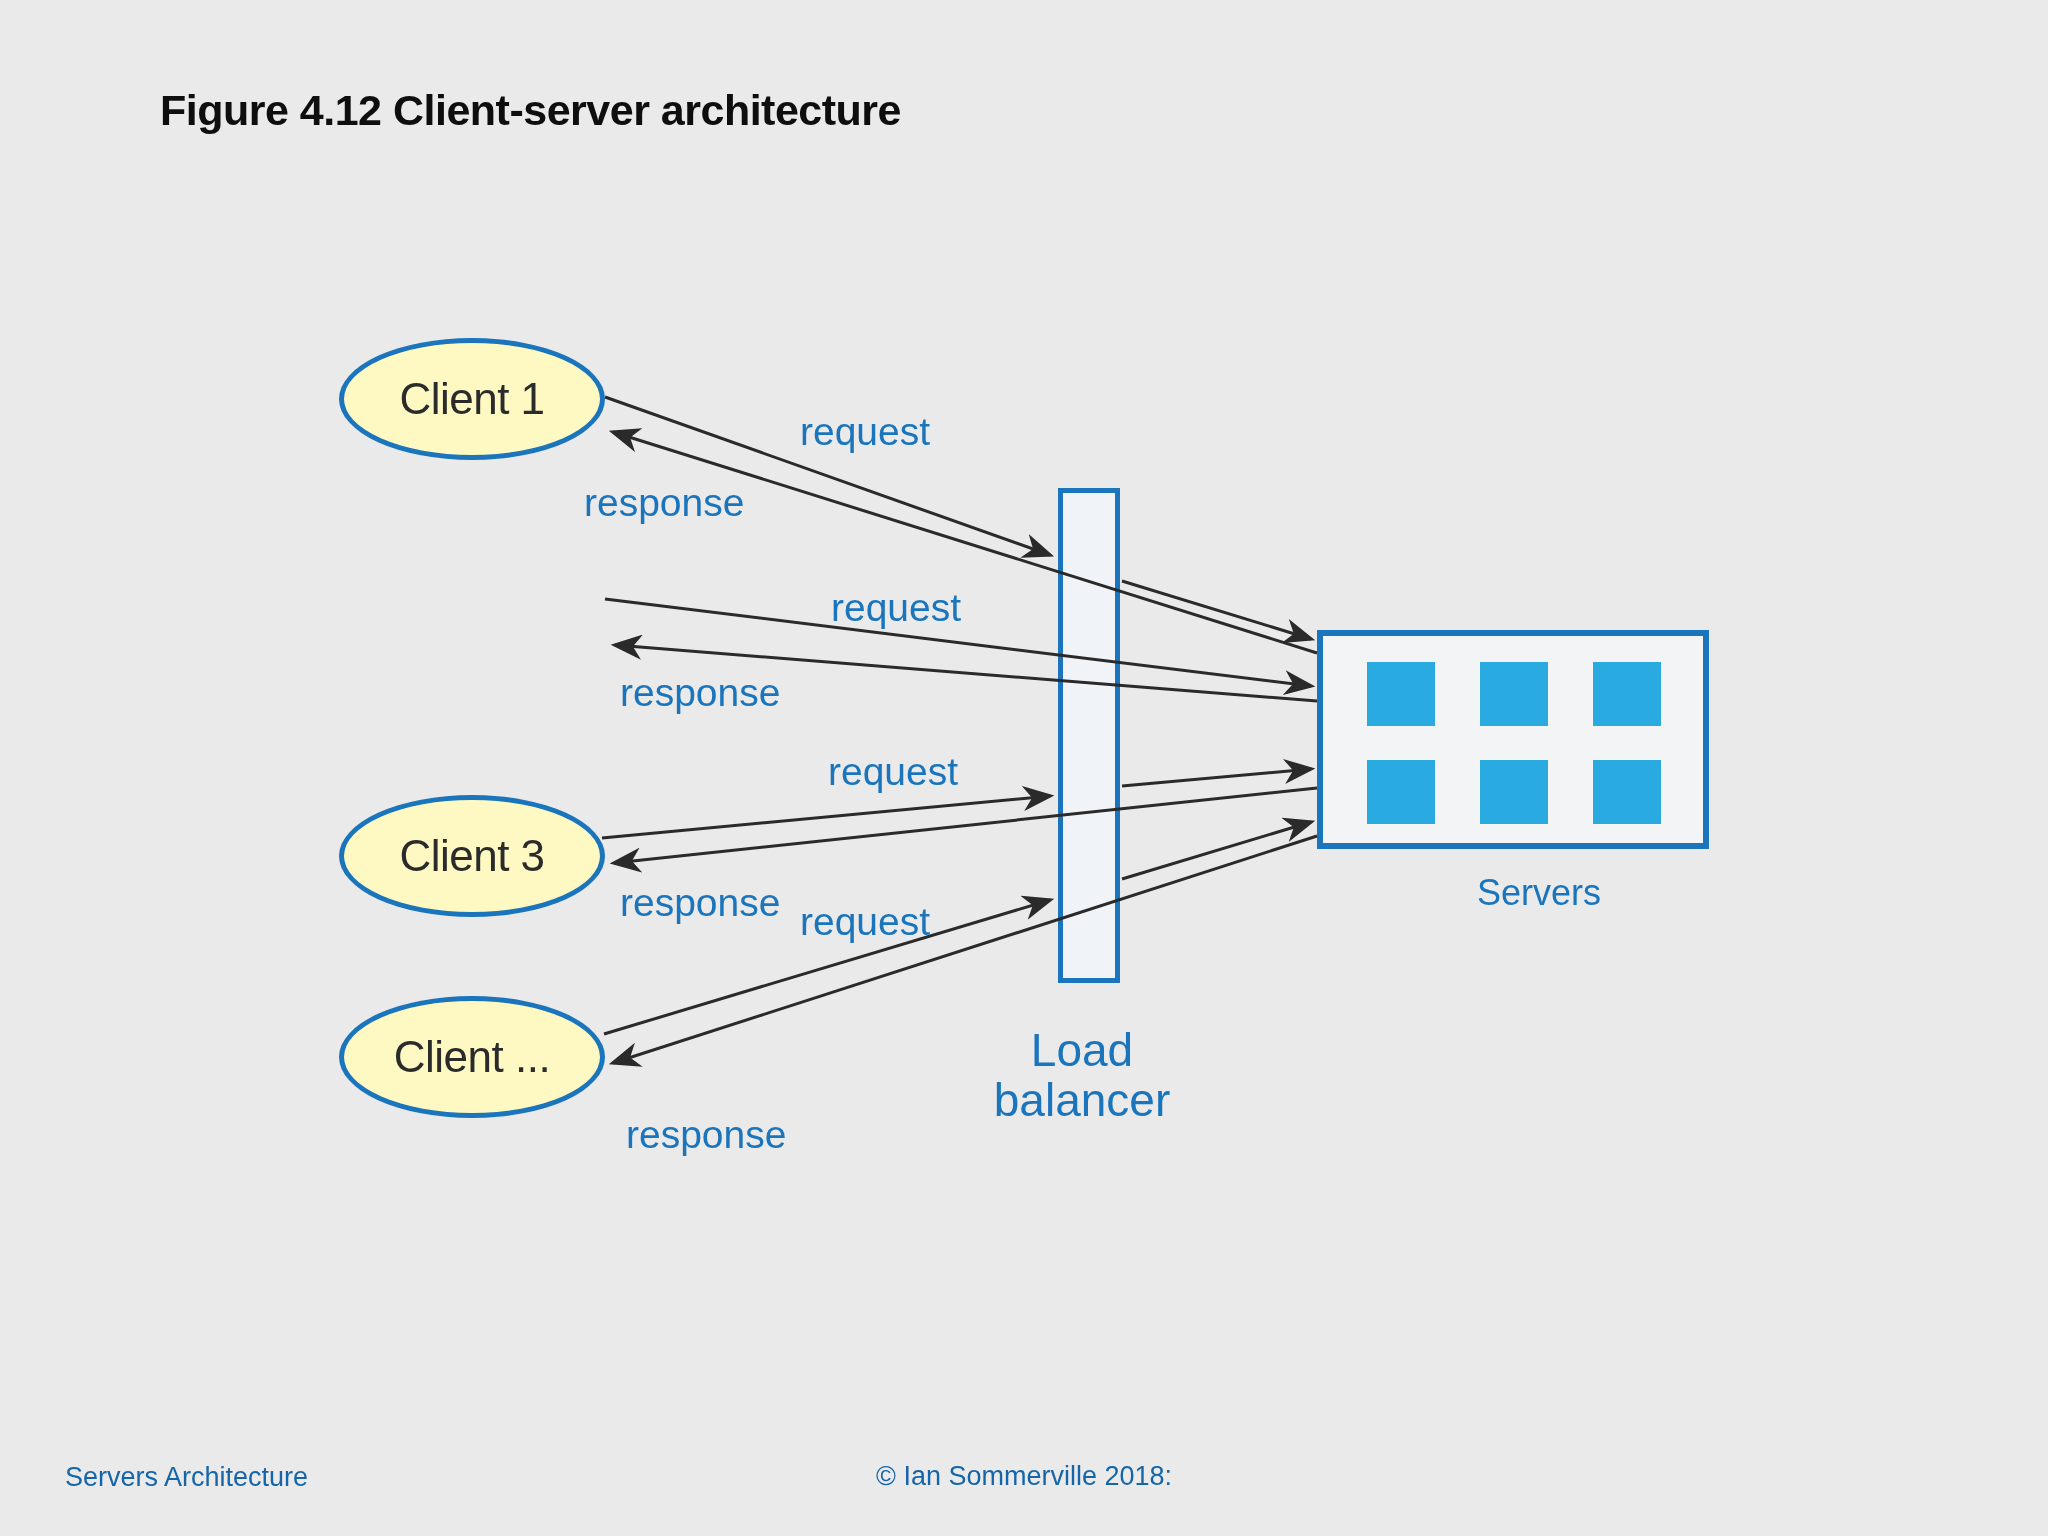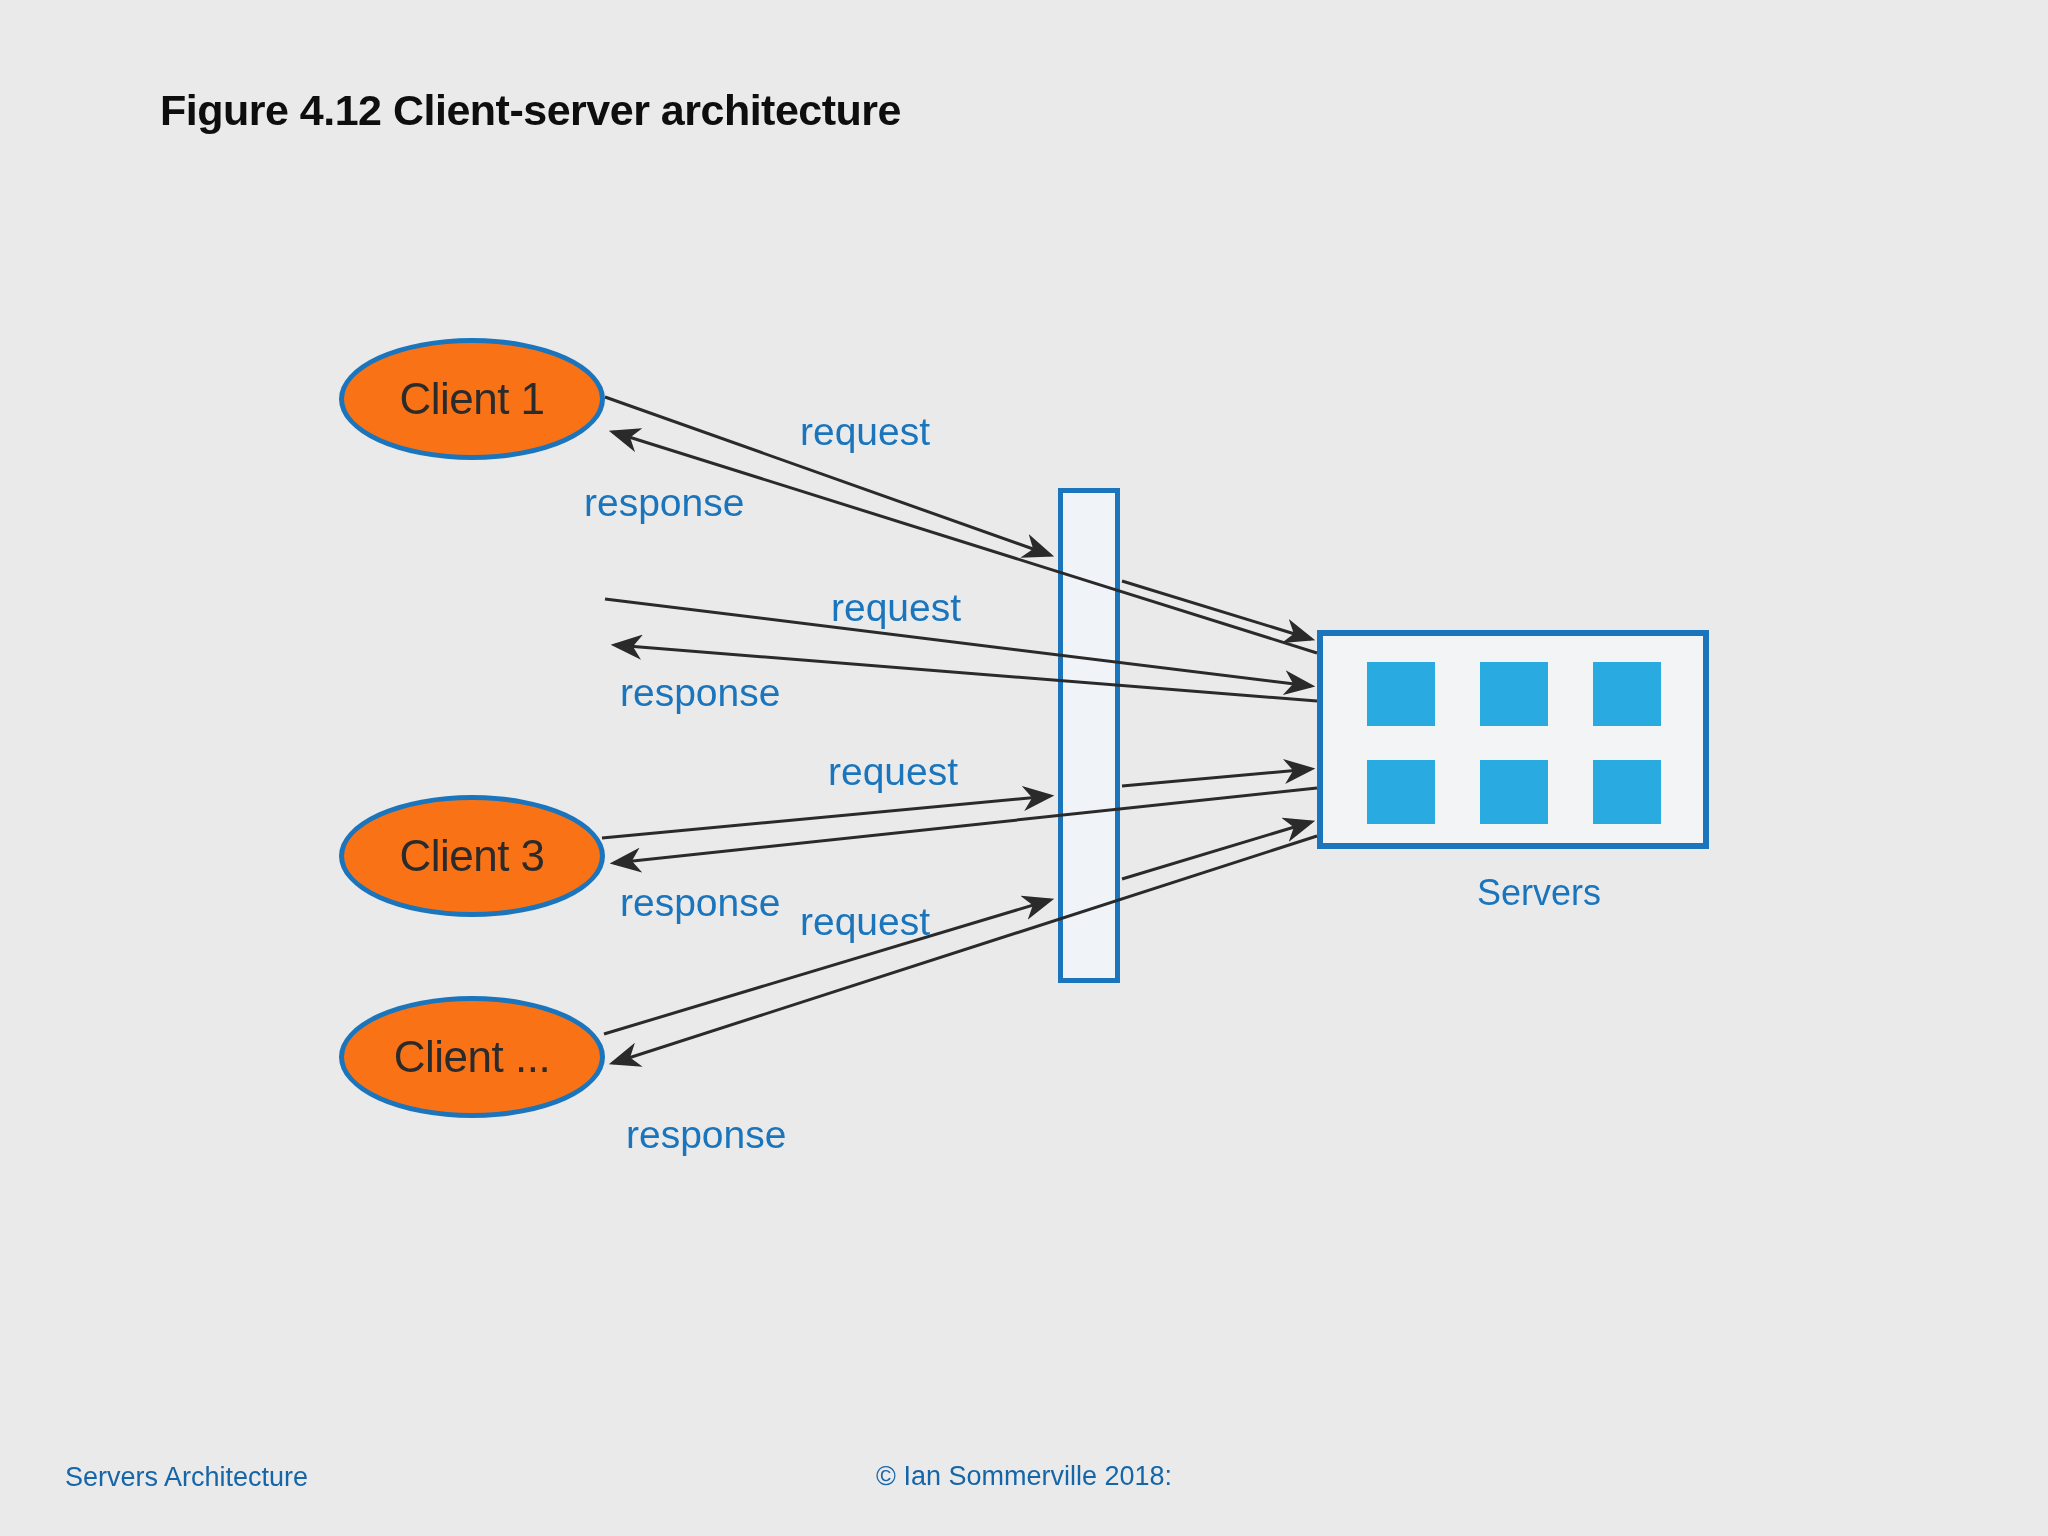--- a/index.html
+++ b/index.html
@@ -8,21 +8,21 @@
     background:#EAEAEB;
     font-family:"Liberation Sans", sans-serif;
   }
   .title {
     position:absolute; left:160px; top:86px;
     font-size:43px; font-weight:bold; color:#0E0E0E; letter-spacing:-0.5px;
   }
   .connectors { position:absolute; left:0; top:0; width:2048px; height:1536px; }
   .client {
     position:absolute; width:266px; height:122px; box-sizing:border-box;
-    border:5px solid #1B75BC; border-radius:50%; background:#f97316;
+    border:5px solid #1B75BC; border-radius:50%; background:#fef9c3;
     display:flex; align-items:center; justify-content:center;
   }
   .client span { font-size:44px; color:#2B2B2B; letter-spacing:-0.5px; }
   .lb-rect {
     position:absolute; left:1058px; top:488px; width:62px; height:495px;
     box-sizing:border-box; border:5px solid #1B75BC; background:#F0F4F8;
   }
   .servers-box {
     position:absolute; left:1317px; top:630px; width:392px; height:219px;
     box-sizing:border-box; border:6px solid #1B75BC; background:#F3F4F6;
@@ -99,19 +99,21 @@
 
   <div class="edge-label" style="left:800px; top:410px;">request</div>
   <div class="edge-label" style="left:831px; top:586px;">request</div>
   <div class="edge-label" style="left:828px; top:750px;">request</div>
   <div class="edge-label" style="left:800px; top:900px;">request</div>
   <div class="edge-label" style="left:584px; top:481px;">response</div>
   <div class="edge-label" style="left:620px; top:671px;">response</div>
   <div class="edge-label" style="left:620px; top:881px;">response</div>
   <div class="edge-label" style="left:626px; top:1113px;">response</div>
 
+  <div class="lb-label">Load
+balancer</div>
   <div class="servers-label">Servers</div>
 
   <div class="footer-item footer-left">Servers Architecture</div>
   <div class="footer-item footer-center">© Ian Sommerville 2018:</div>
   <div class="footer-item footer-right">37</div>
 
 </div>
 
 </body></html>

